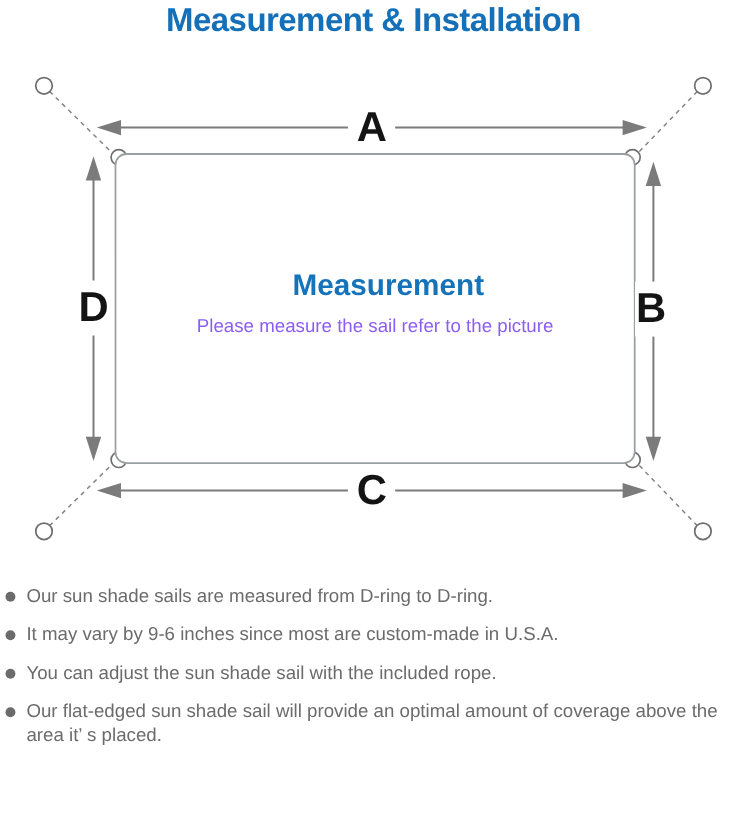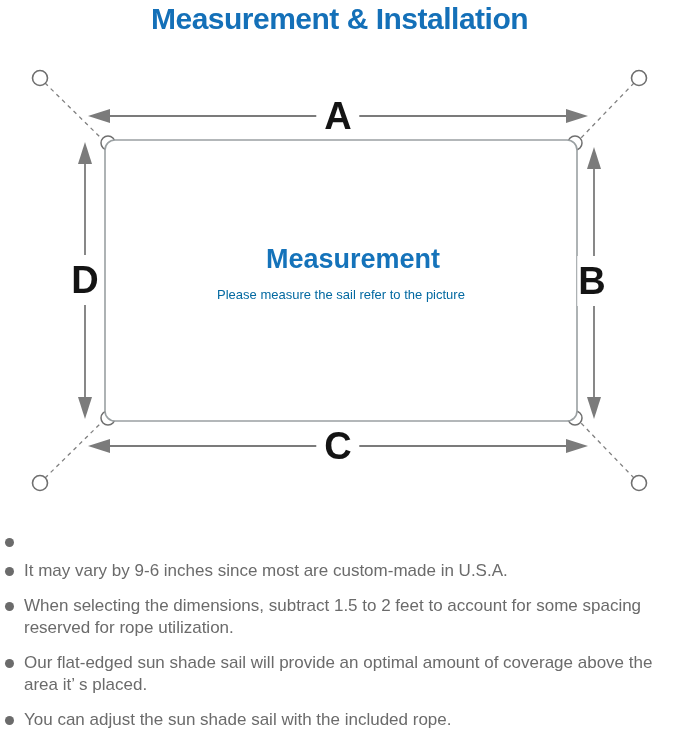--- a/index.html
+++ b/index.html
@@ -42,21 +42,21 @@
   .center-text{
     position:absolute;left:105px;top:194px;width:472px;
     text-align:center;
   }
   .center-title{
     font-size:27px;font-weight:bold;color:#1573ba;
     margin:0 0 7px 0;
     padding-left:24px;
   }
   .center-subtitle{
-    font-size:13px;color:#0369a1;margin:12px;
+    font-size:17px;color:#8b5cf6;margin:12px;
   }
   .notes{
     position:absolute;top:531px;left:5px;right:2px;
     margin:0;padding:0;list-style:none;
   }
   .note{
     display:flex;align-items:flex-start;
     margin-bottom:13px;
   }
   .bullet{
@@ -120,32 +120,29 @@
 
     <div class="center-text">
       <div class="center-title">Measurement</div>
       <div class="center-subtitle">Please measure the sail refer to the picture</div>
     </div>
   </div>
 
   <ul class="notes">
     <li class="note">
       <span class="bullet"></span>
+      <span class="note-text">Our sun shade sails are measured from D-ring to D-ring.</span>
     </li>
     <li class="note">
       <span class="bullet"></span>
       <span class="note-text">It may vary by 9-6 inches since most are custom-made in U.S.A.</span>
     </li>
     <li class="note">
       <span class="bullet"></span>
-      <span class="note-text">When selecting the dimensions, subtract 1.5 to 2 feet to account for some spacing reserved for rope utilization.</span>
+      <span class="note-text">You can adjust the sun shade sail with the included rope.</span>
     </li>
     <li class="note">
       <span class="bullet"></span>
       <span class="note-text">Our flat-edged sun shade sail will provide an optimal amount of coverage above the area it’ s placed.</span>
-    </li>
-    <li class="note">
-      <span class="bullet"></span>
-      <span class="note-text">You can adjust the sun shade sail with the included rope.</span>
     </li>
   </ul>
 
 </div>
 
 </body></html>

